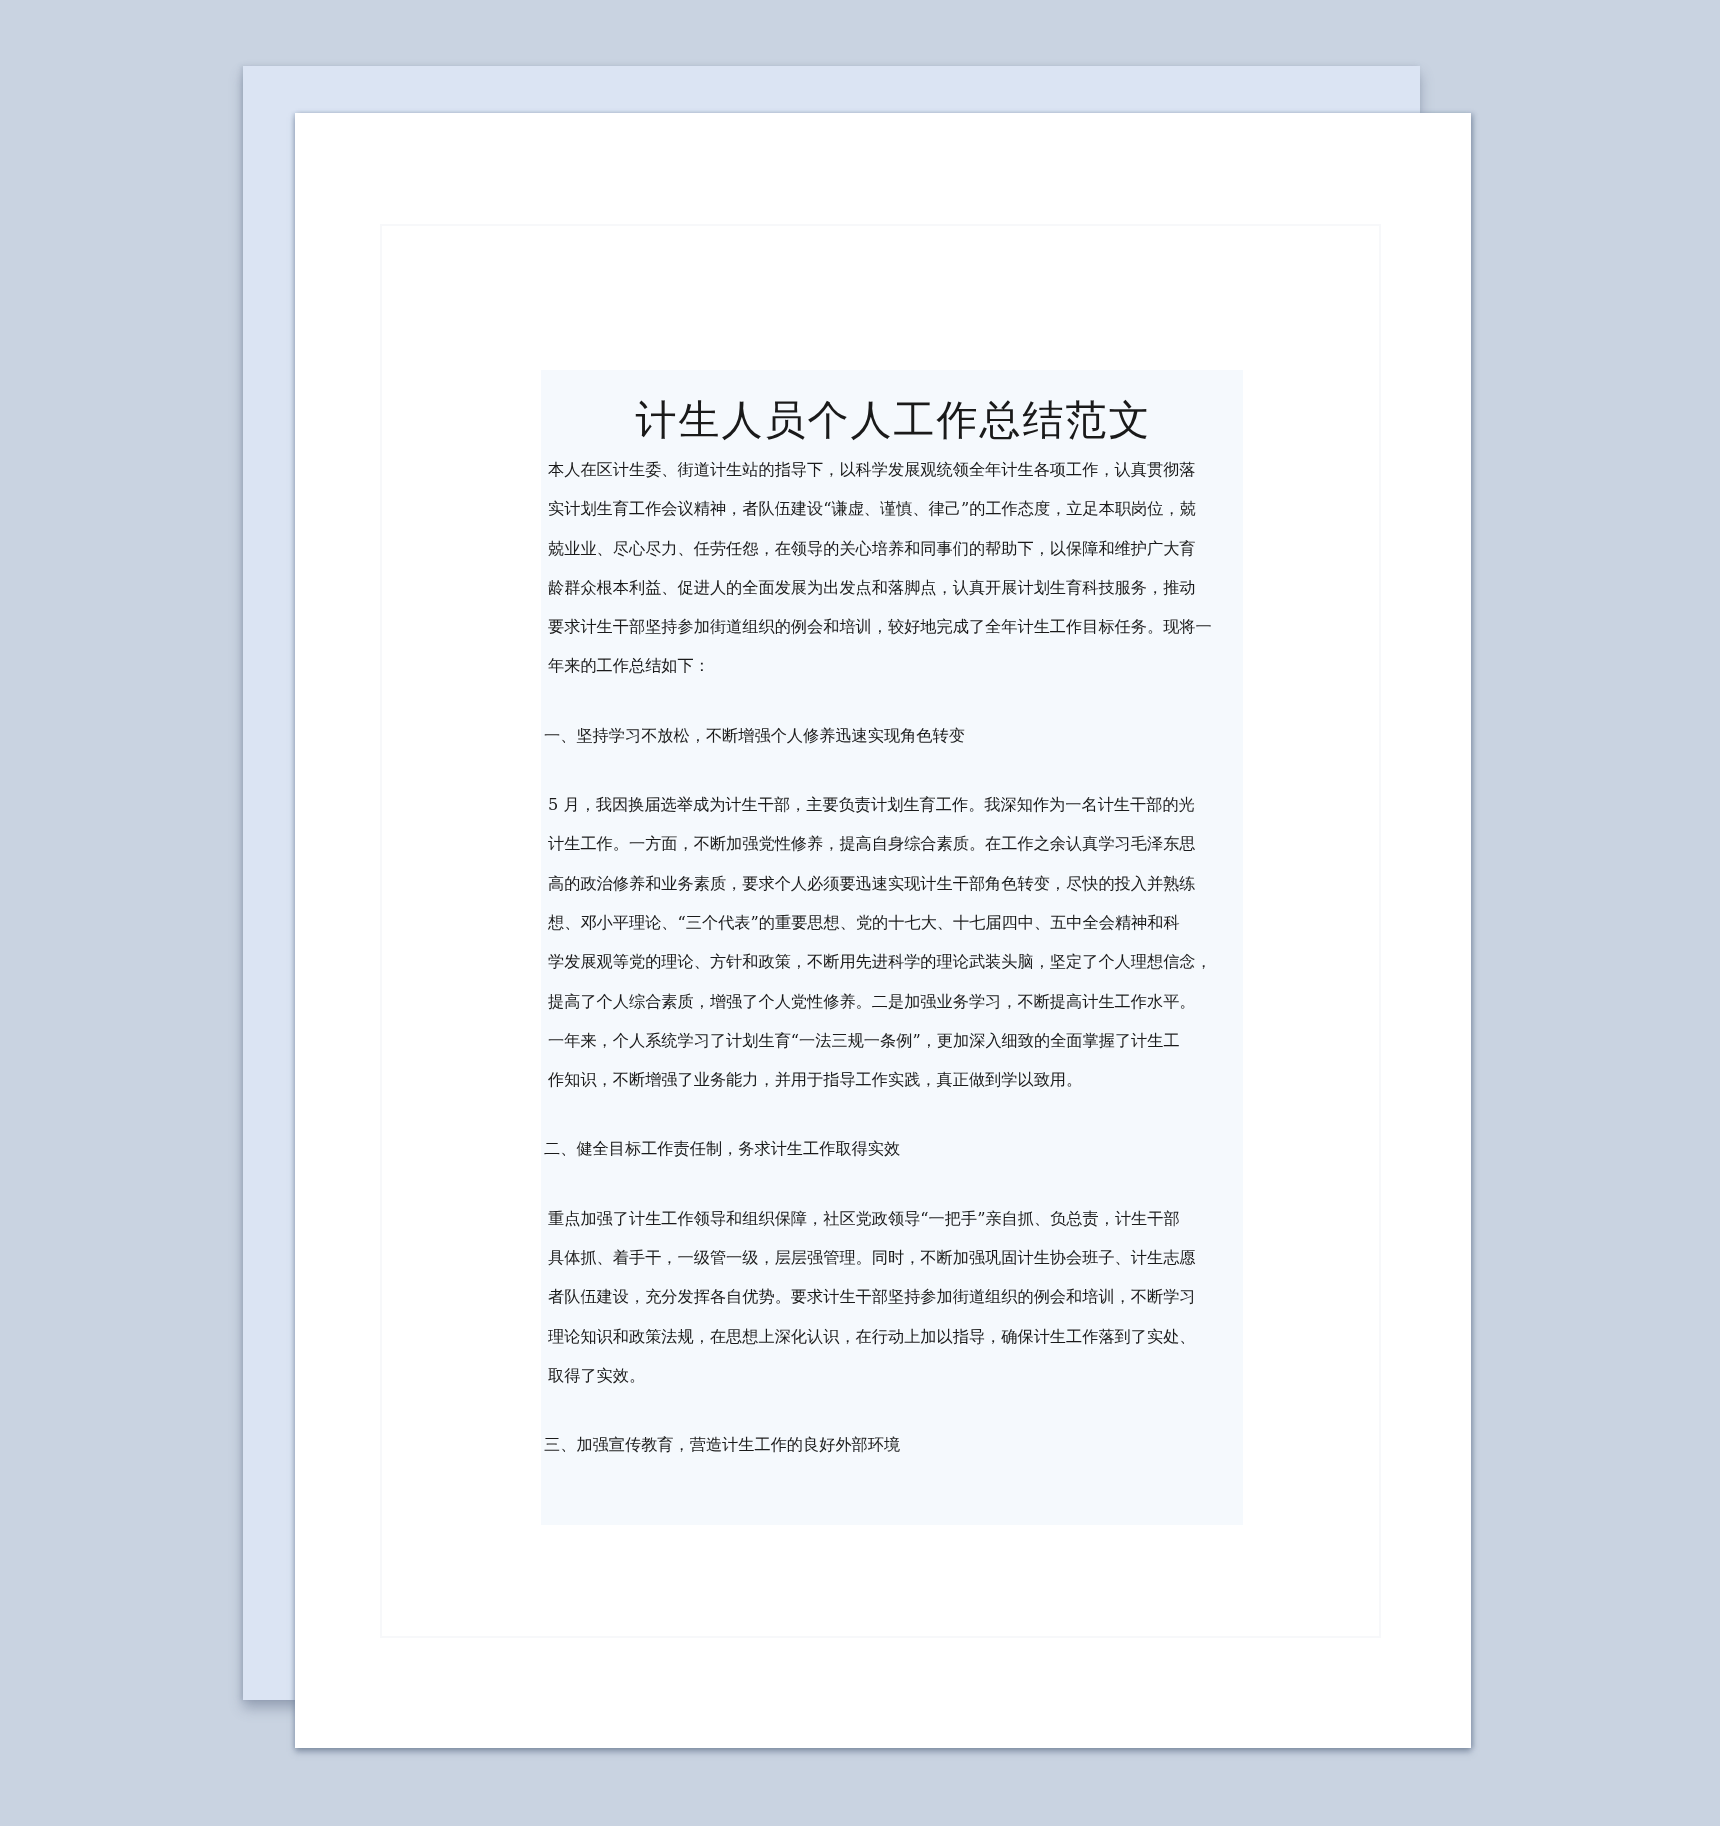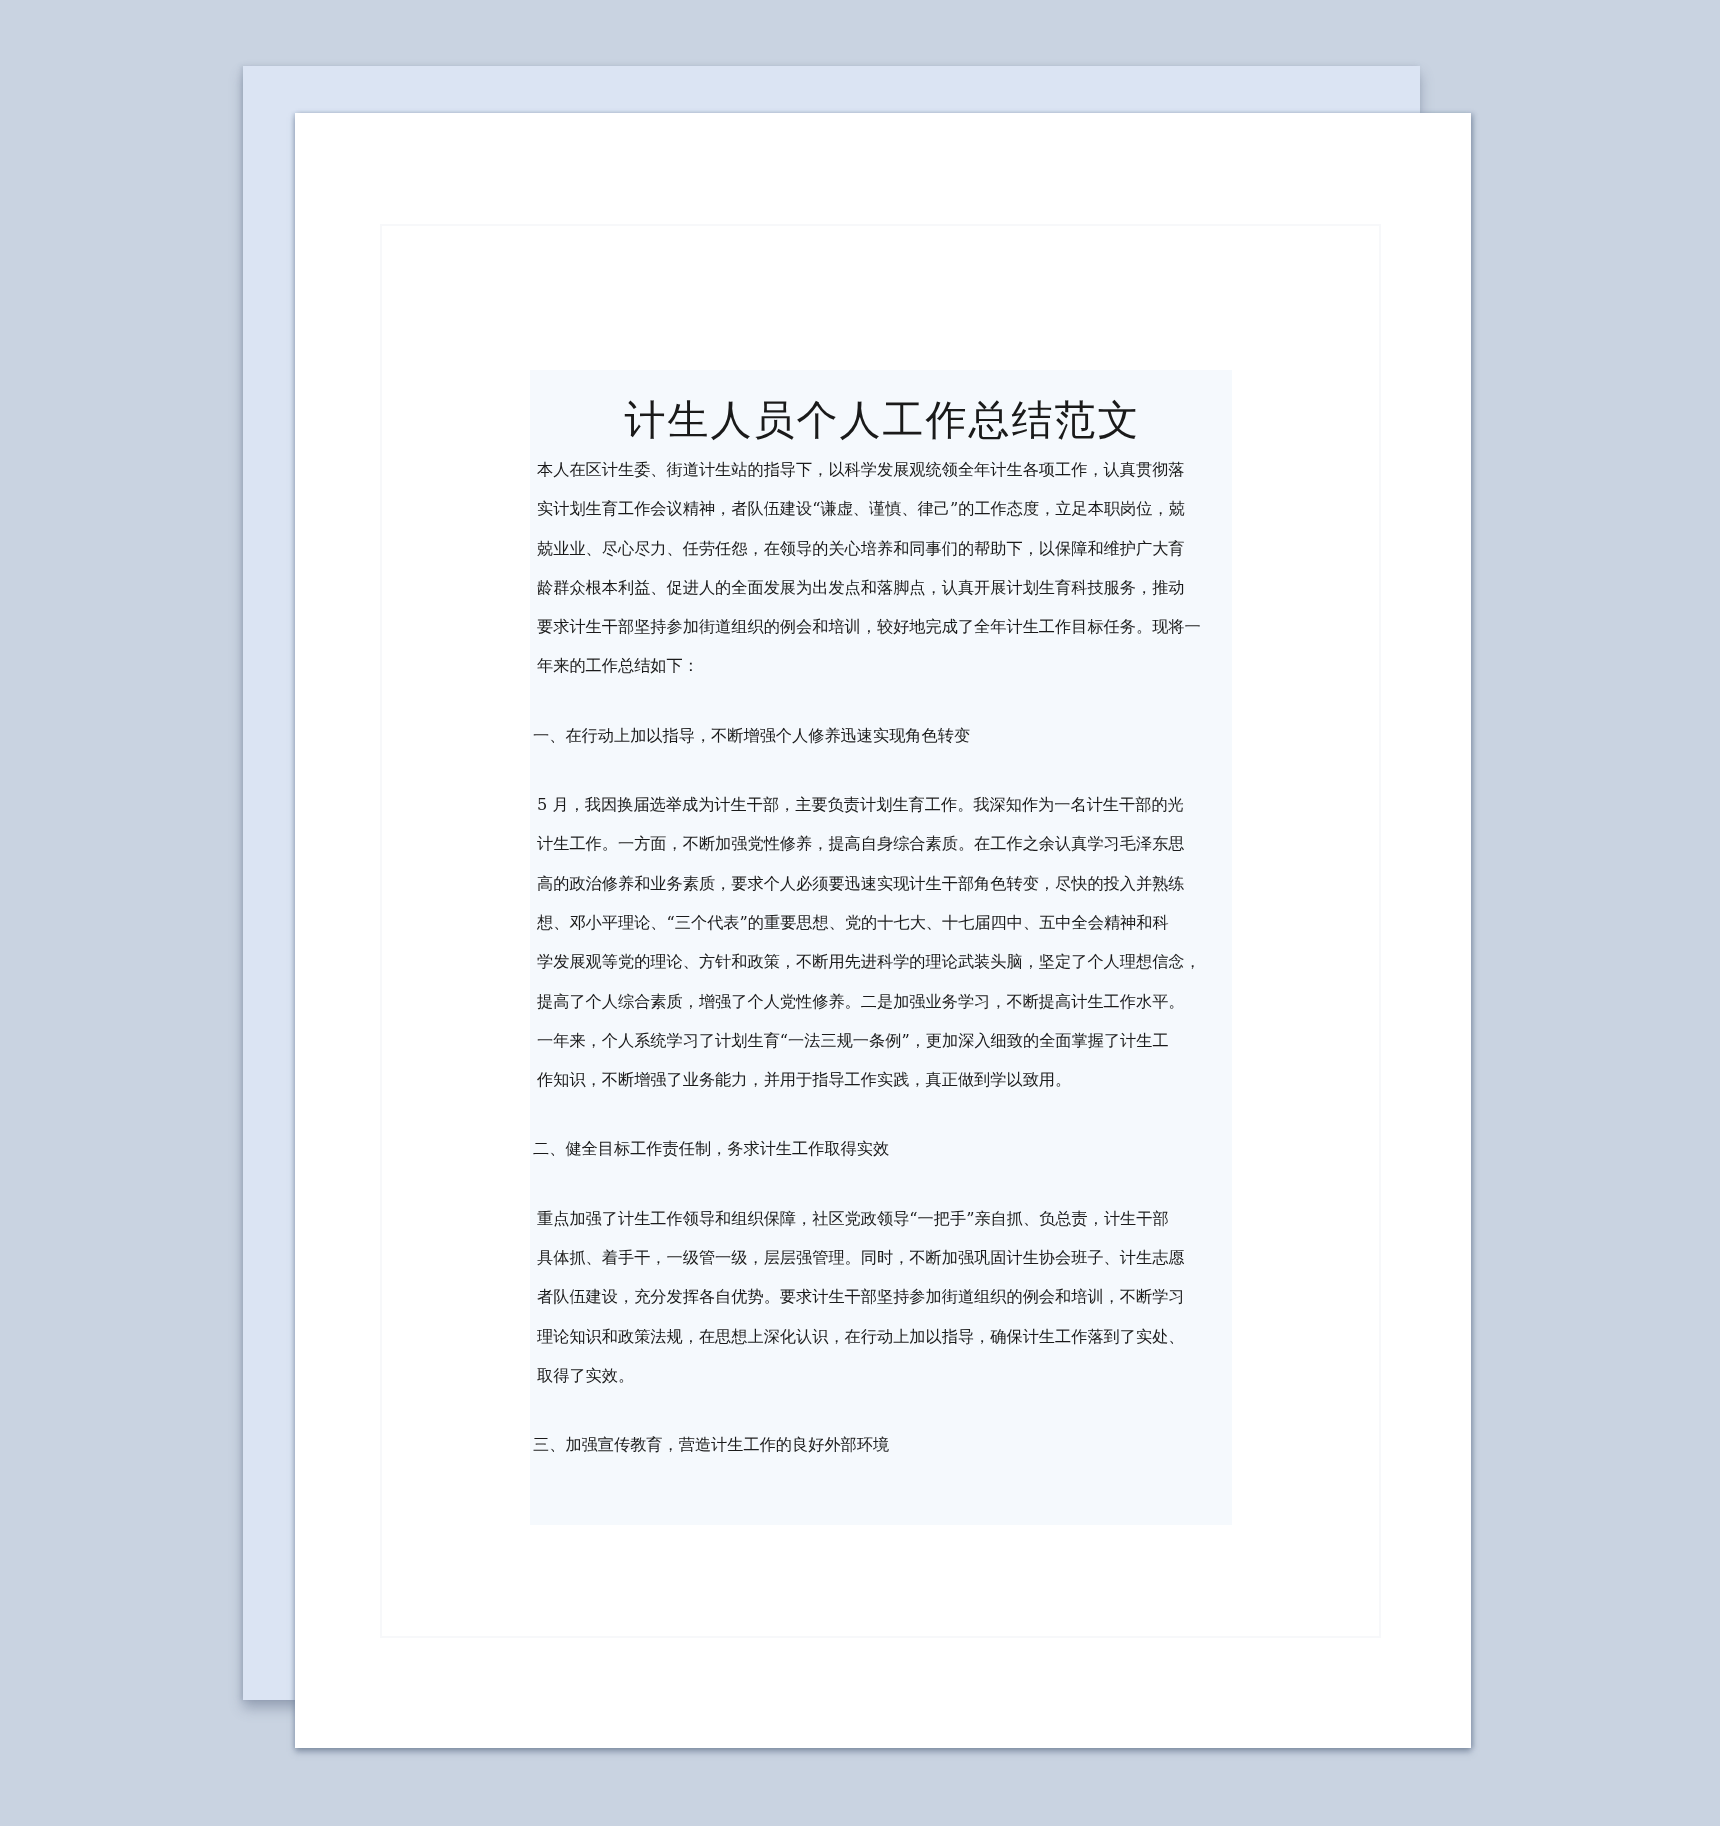--- a/index.html
+++ b/index.html
@@ -17,21 +17,21 @@
     position:absolute; left:295px; top:113px; width:1176px; height:1635px;
     background:#ffffff;
     box-shadow: 0 4px 6px rgba(90,105,130,0.55), 3px 0 4px rgba(120,135,160,0.4), -2px 0 3px rgba(150,165,190,0.3);
   }
   .inner-frame {
     position:absolute; left:85px; top:111px; width:1001px; height:1414px;
     border:2px solid #f7f8fa;
     box-sizing:border-box;
   }
   .text-box {
-    position:absolute; left:235px; top:257px; width:702px; height:1155px;
+    position:absolute; left:246px; top:257px; width:702px; height:1155px;
     background:#f5f9fd;
     box-sizing:border-box;
     padding:0 0 0 3px;
     color:#1a1a1a;
   }
   .doc-title {
     text-align:center;
     font-size:41px;
     letter-spacing:2px;
     margin:0;
@@ -69,21 +69,21 @@
     <div class="para" style="margin-top:0px;">
       <span class="line">本人在区计生委、街道计生站的指导下，以科学发展观统领全年计生各项工作，认真贯彻落</span>
       <span class="line">实计划生育工作会议精神，者队伍建设“谦虚、谨慎、律己”的工作态度，立足本职岗位，兢</span>
       <span class="line">兢业业、尽心尽力、任劳任怨，在领导的关心培养和同事们的帮助下，以保障和维护广大育</span>
       <span class="line">龄群众根本利益、促进人的全面发展为出发点和落脚点，认真开展计划生育科技服务，推动</span>
       <span class="line">要求计生干部坚持参加街道组织的例会和培训，较好地完成了全年计生工作目标任务。现将一</span>
       <span class="line">年来的工作总结如下：</span>
     </div>
 
     <div class="gap"></div>
-    <p class="heading">一、在行动上加以指导，不断增强个人修养迅速实现角色转变</p>
+    <p class="heading">一、坚持学习不放松，不断增强个人修养迅速实现角色转变</p>
     <div class="gap"></div>
 
     <div class="para">
       <span class="line">5 月，我因换届选举成为计生干部，主要负责计划生育工作。我深知作为一名计生干部的光</span>
       <span class="line">计生工作。一方面，不断加强党性修养，提高自身综合素质。在工作之余认真学习毛泽东思</span>
       <span class="line">高的政治修养和业务素质，要求个人必须要迅速实现计生干部角色转变，尽快的投入并熟练</span>
       <span class="line">想、邓小平理论、“三个代表”的重要思想、党的十七大、十七届四中、五中全会精神和科</span>
       <span class="line">学发展观等党的理论、方针和政策，不断用先进科学的理论武装头脑，坚定了个人理想信念，</span>
       <span class="line">提高了个人综合素质，增强了个人党性修养。二是加强业务学习，不断提高计生工作水平。</span>
       <span class="line">一年来，个人系统学习了计划生育“一法三规一条例”，更加深入细致的全面掌握了计生工</span>

